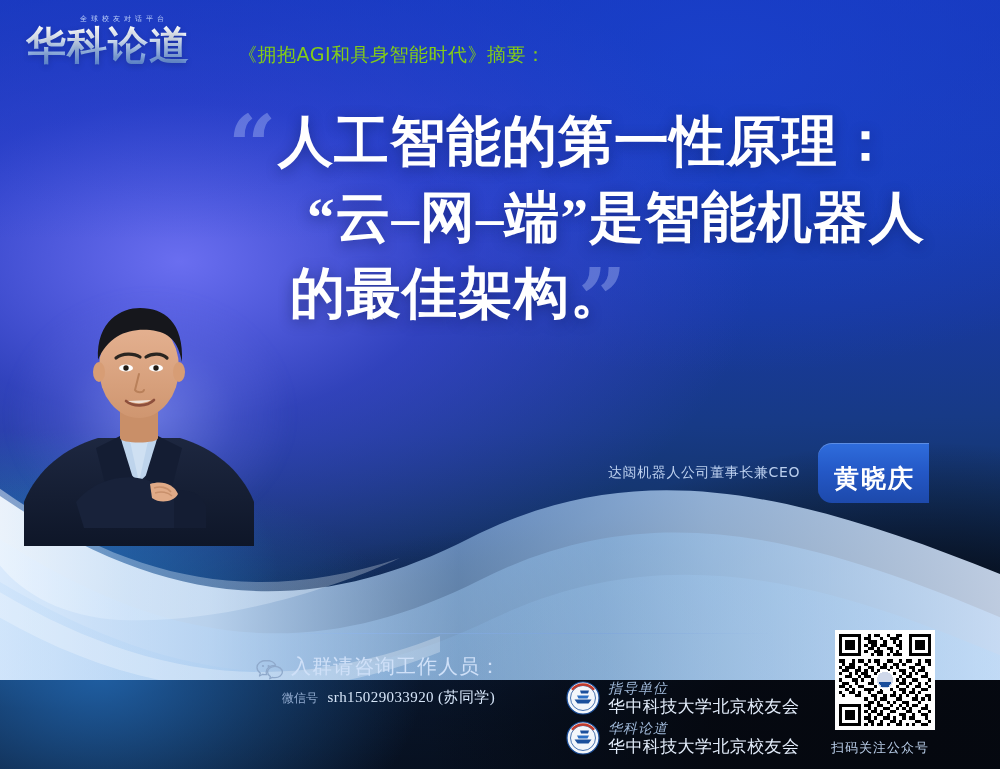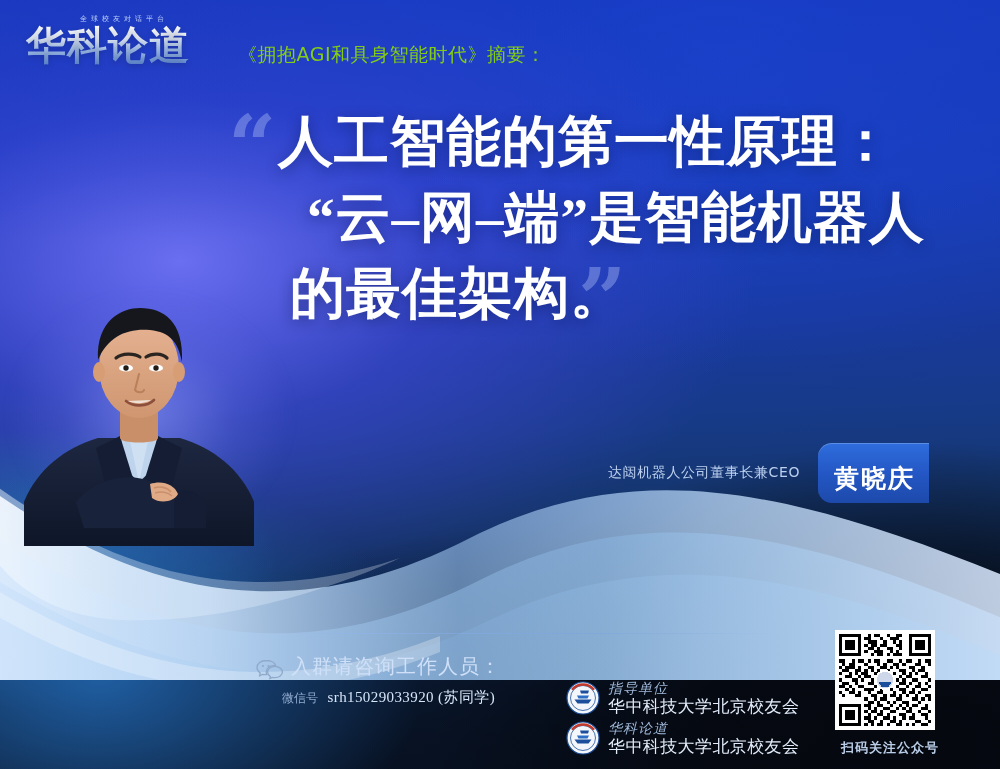--- a/index.html
+++ b/index.html
@@ -164,21 +164,21 @@
     font-size:14px;color:#9fb8d8;letter-spacing:1px;display:block;margin-bottom:3px;
     font-family:"DejaVu Sans","Liberation Sans",sans-serif;
     font-style:italic;
   }
   .org-name{
     font-size:17px;color:#e2ecfa;letter-spacing:.4px;display:block;white-space:nowrap;
     font-family:"DejaVu Sans","Liberation Sans",sans-serif;
   }
 
   
-  .qr-block{position:absolute;left:831px;top:630px;width:108px;text-align:right;font-weight:bold;}
+  .qr-block{position:absolute;left:831px;top:630px;width:108px;text-align:left;}
   .qr-img{width:100px;height:100px;background:#fff;padding:4px;box-sizing:border-box;display:block;margin:0 auto;}
   .qr-caption{
     margin-top:9px;font-size:13px;color:#b9cde8;letter-spacing:1px;white-space:nowrap;
     font-family:"DejaVu Sans","Liberation Sans",sans-serif;
   }
 </style>
 </head>
 <body>
 
 <div id="poster">

